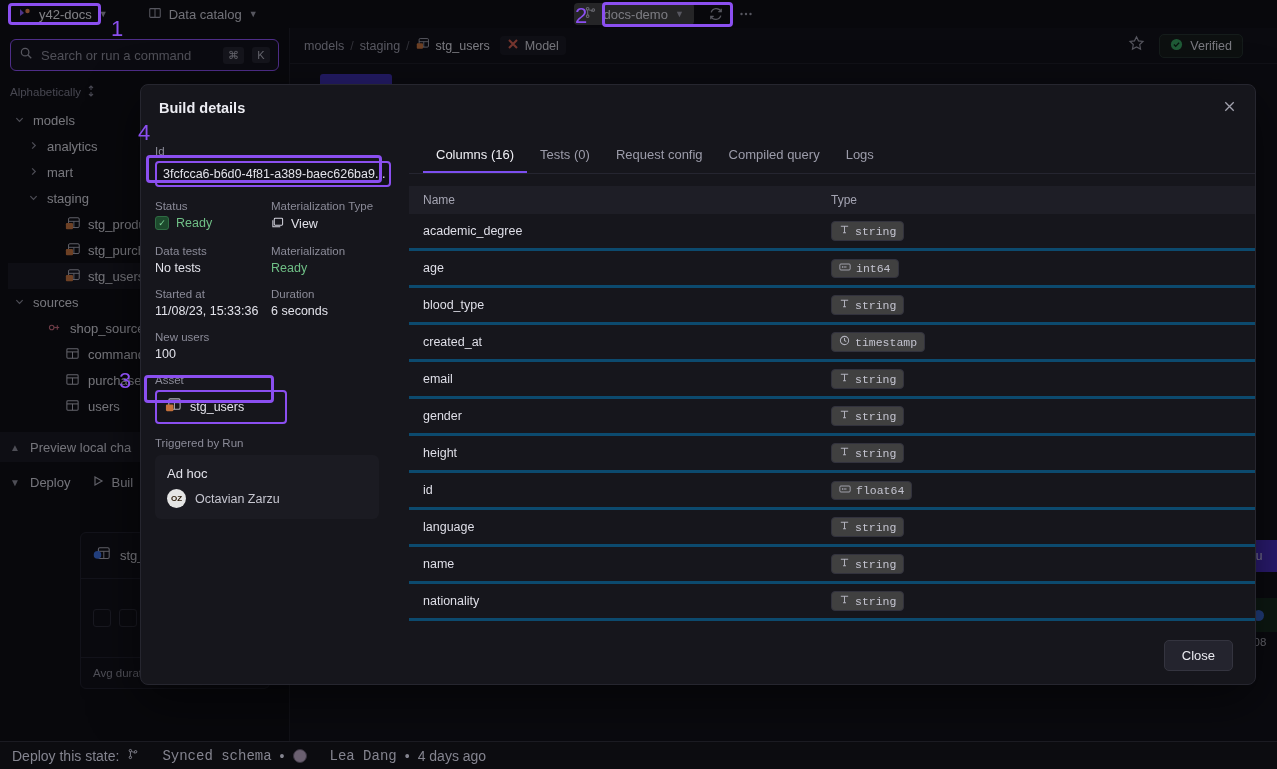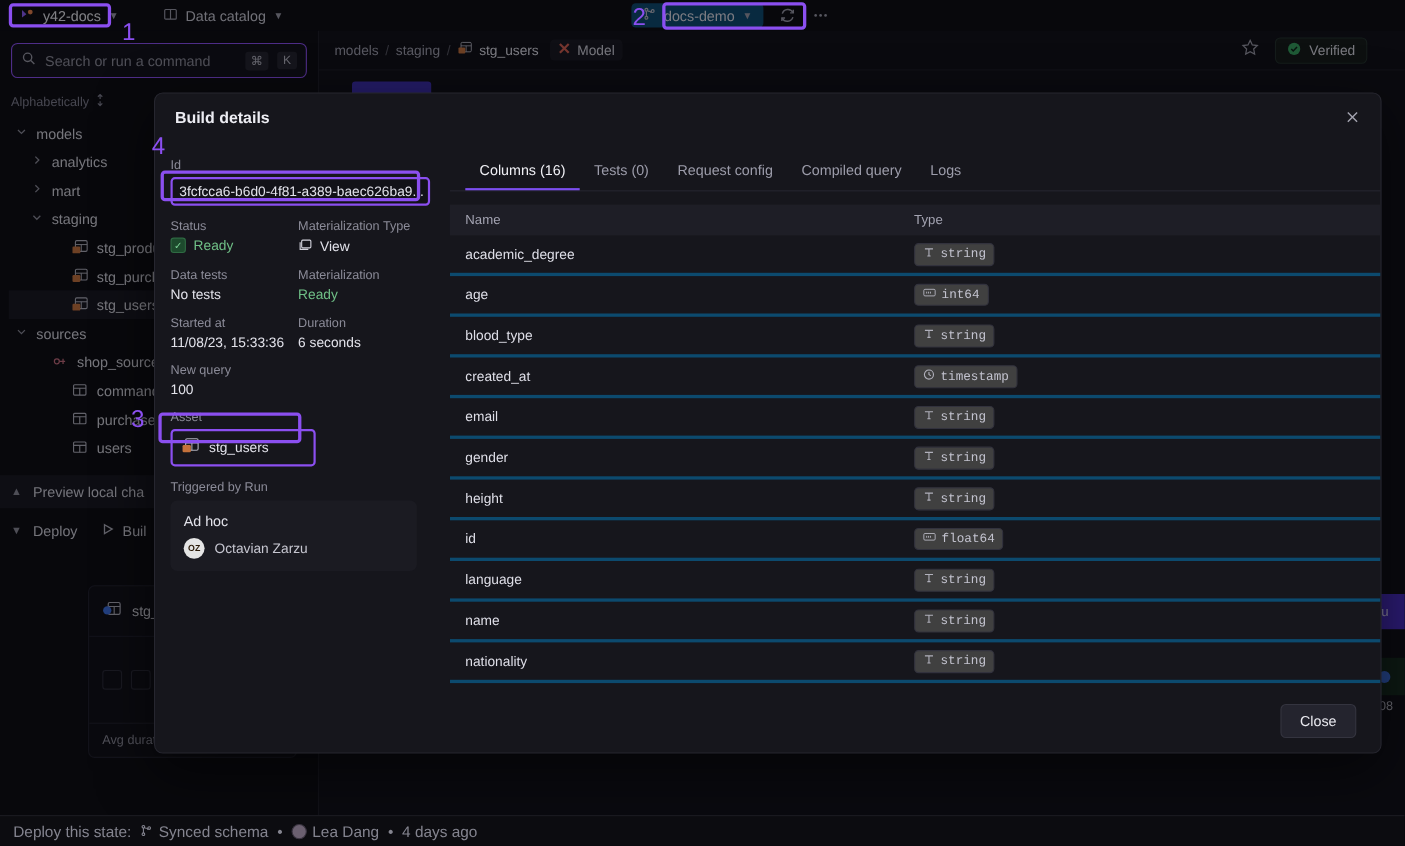--- a/index.html
+++ b/index.html
@@ -24,21 +24,21 @@
     font-size: 13px; color: #e6e6ea;
   }
   .logo-mark { width: 14px; height: 14px; position: relative; }
   .catalog-chip {
     display: flex; align-items: center; gap: 7px;
     margin-left: 34px; font-size: 13px; color: #c9c9d2;
   }
   .branch-chip {
     display: flex; align-items: center; gap: 7px;
     padding: 3px 10px; font-size: 13px; color: #dcdce4;
-    background: #0c4a6e; border-radius: 4px;
+    background: #404040; border-radius: 4px;
   }
   .topbar-spacer-a { width: 316px; }
   .icon-btn-top {
     margin-left: 14px; color: #9a9aa6; display: flex; align-items: center;
   }
   .chev { font-size: 9px; color: #9a9aa6; }
 
   
   .leftpanel {
     position: absolute; left: 0; top: 28px; width: 290px; height: 713px;
@@ -215,21 +215,21 @@
     font-family: "Liberation Sans", sans-serif;
   }
 
   
   .statusbar {
     position: absolute; left: 0; bottom: 0; width: 1277px; height: 28px;
     background: #0c0c10; border-top: 1px solid #1b1b22;
     display: flex; align-items: center; padding: 0 12px; gap: 8px;
     font-size: 14px; color: #84848f;
   }
-  .sb-item { display: flex; align-items: center; gap: 5px; }
+  .sb-item { display: flex; align-items: center; gap: 23px; font-family: Liberation Mono, monospace; }
   .sb-avatar {
     width: 14px; height: 14px; border-radius: 50%;
     background: #6b6070; border: 1px solid #3a3440;
   }
 
   
   .annot-box { position: absolute; border: 3px solid #8b4ff0; border-radius: 4px; pointer-events: none; }
   .annot-num {
     position: absolute; color: #8b4ff0; font-size: 22px; font-weight: 400;
     font-family: "Liberation Sans", sans-serif; pointer-events: none;
@@ -562,21 +562,21 @@
             <div class="fld-label">Started at</div>
             <div class="fld-value">11/08/23, 15:33:36</div>
           </div>
           <div>
             <div class="fld-label">Duration</div>
             <div class="fld-value">6 seconds</div>
           </div>
         </div>
 
         <div class="fld">
-          <div class="fld-label">New query</div>
+          <div class="fld-label">New users</div>
           <div class="fld-value">100</div>
         </div>
 
         <div class="fld">
           <div class="fld-label">Asset</div>
           <div class="asset-box">
             <span>
               <svg width="17" height="17" viewBox="0 0 18 18">
                 <rect x="4" y="2" width="12" height="11" rx="1.4" fill="none" stroke="#b0b0bb" stroke-width="1.1"></rect>
                 <line x1="4" y1="6" x2="16" y2="6" stroke="#b0b0bb" stroke-width="1"></line>

